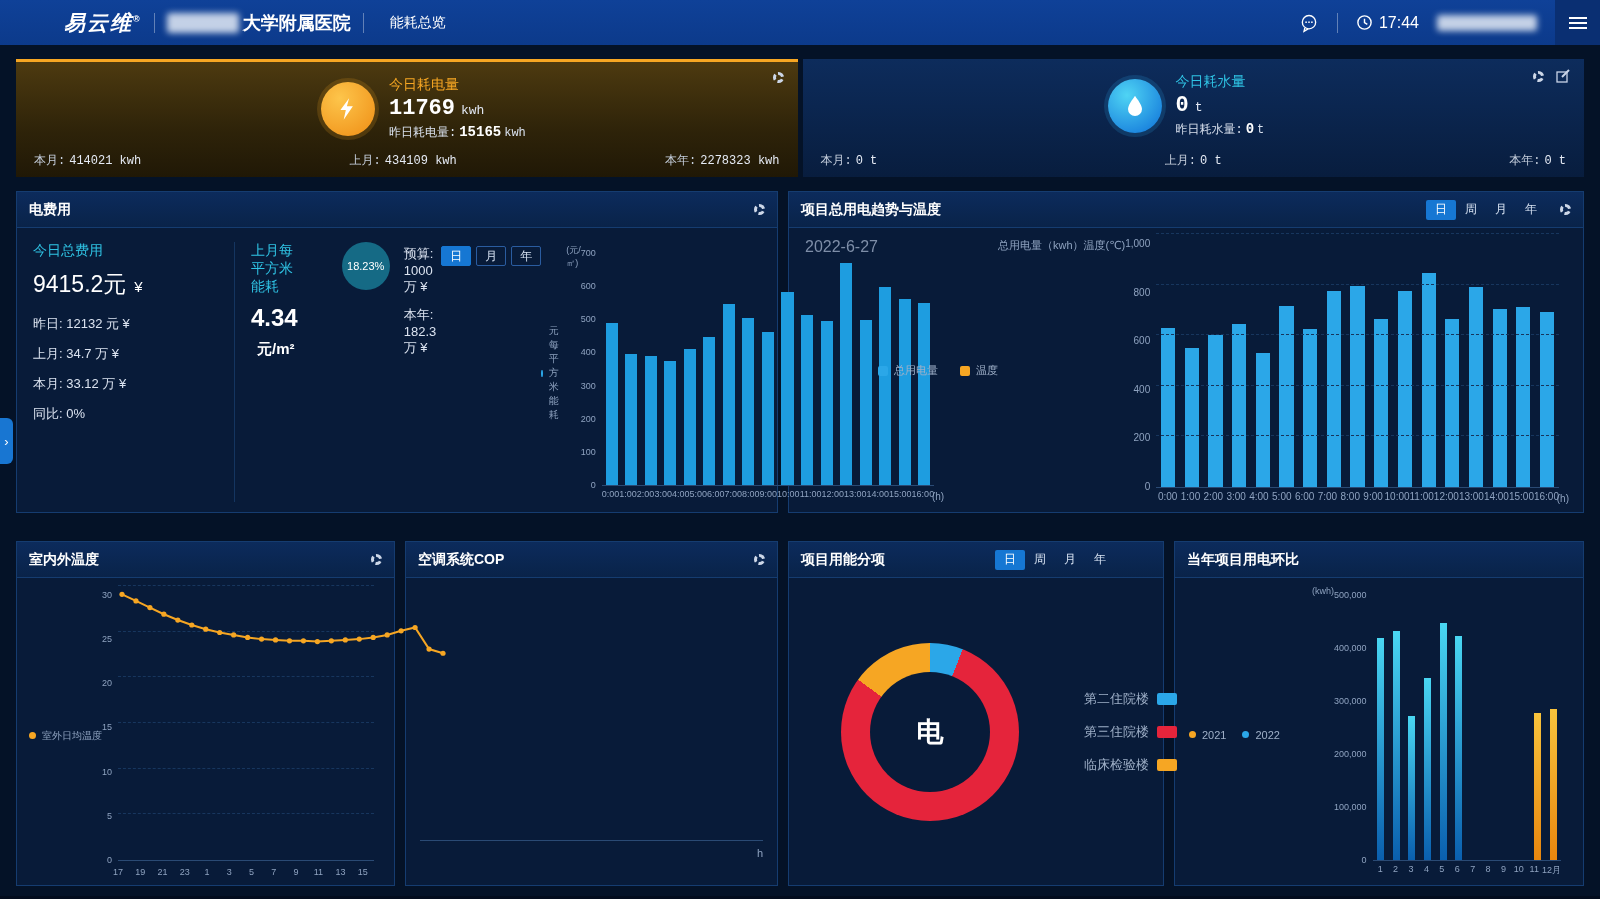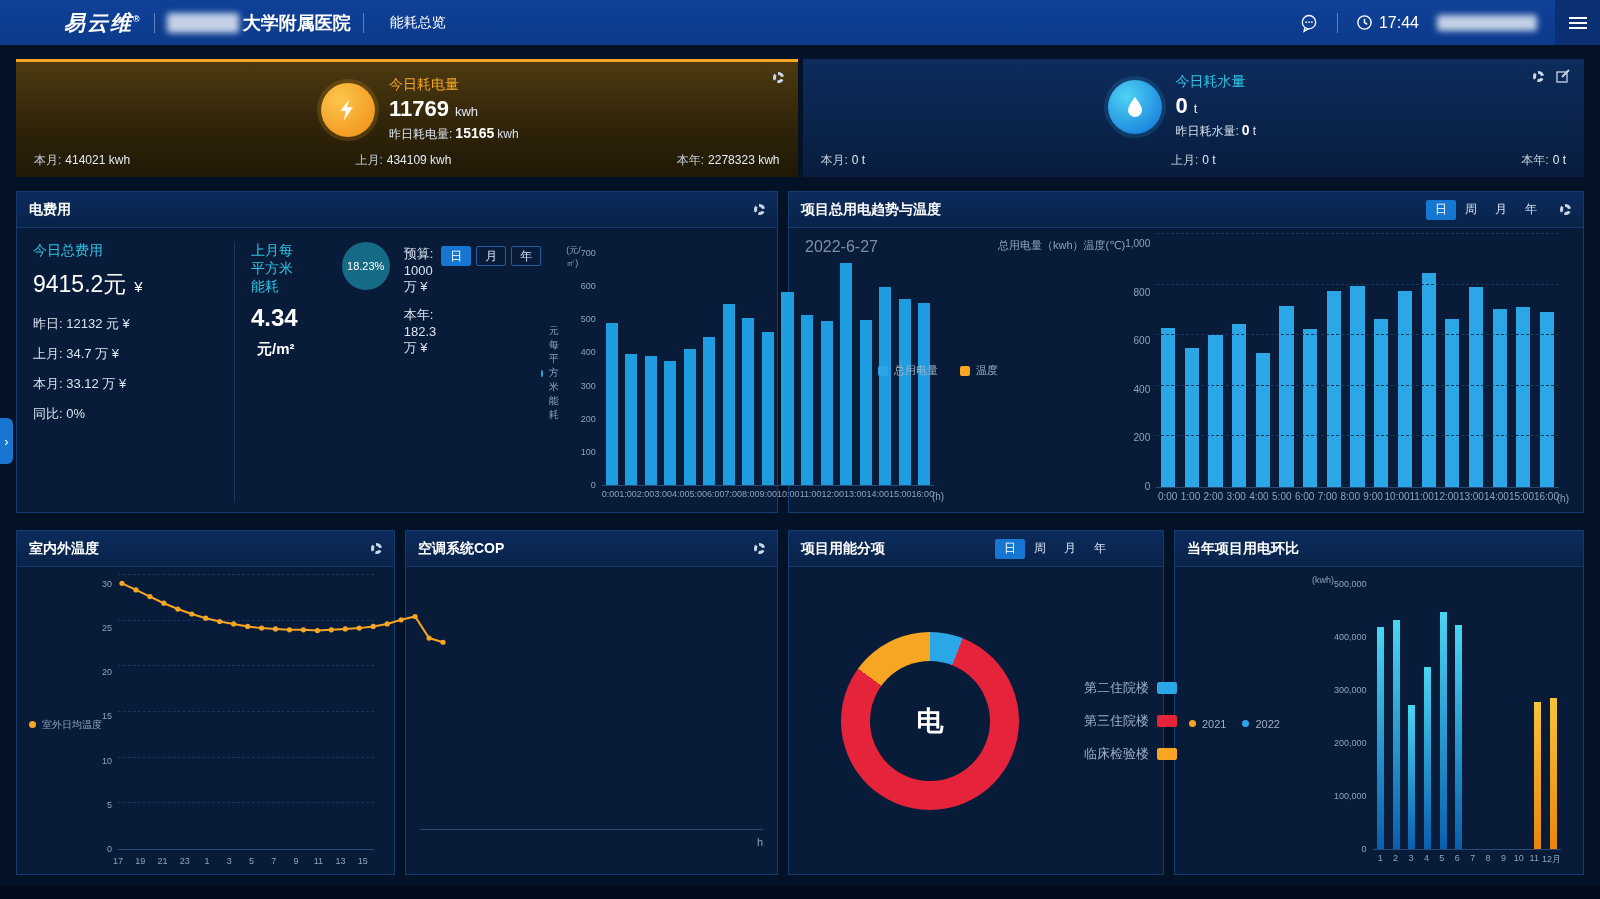--- a/index.html
+++ b/index.html
@@ -18,41 +18,41 @@
 .hospital{font-size:18px;font-weight:bold;margin-left:-8px;}
 .menu-item{font-size:14px;margin-left:14px;cursor:pointer;}
 .nav-right{margin-left:auto;display:flex;align-items:center;gap:18px;}
 .time{display:flex;align-items:center;gap:6px;font-size:16px;}
 .user-blur{width:100px;height:16px;}
 .burger{width:45px;height:45px;background:#0a2f72;display:flex;flex-direction:column;justify-content:center;align-items:center;gap:3px;cursor:pointer;}
 .burger span{width:18px;height:2px;background:#fff;}
 
 
 .summary{flex:0 0 118px;display:flex;gap:5px;margin:14px 16px 0;height:118px;}
-.scard{flex:1;position:relative;overflow:hidden;}
+.scard{flex:1;position:relative;overflow:hidden;font-family:Liberation Mono, monospace;}
 .scard.electric{background:linear-gradient(180deg,#4d3a10 0%,#2e2309 60%,#201806 100%);border-top:3px solid #f6a623;}
 .scard.water{background:linear-gradient(180deg,#0d2c5c,#081d3e);}
 .scard-main{display:flex;align-items:center;gap:14px;margin:14px 0 0 305px;}
 .scard-icon{width:54px;height:54px;border-radius:50%;display:flex;align-items:center;justify-content:center;flex:0 0 54px;}
 .electric .scard-icon{background:radial-gradient(circle at 35% 30%,#fdc54b,#ef8d14);box-shadow:0 0 0 4px rgba(246,166,35,.18);}
 .water .scard-icon{background:radial-gradient(circle at 35% 30%,#4fd4f4,#0d6fd8);box-shadow:0 0 0 4px rgba(45,166,235,.18);}
 .scard-title{font-size:14px;margin-bottom:2px;}
 .electric .scard-title{color:#f6a623;}
 .water .scard-title{color:#2fc3e4;}
 .scard-value{font-size:22px;font-weight:bold;color:#fff;}
 .scard-unit{font-size:13px;color:#e2e8f4;font-weight:normal;margin-left:6px;}
 .scard-sub{font-size:12px;color:#d9e1ee;margin-top:3px;}
 .scard-sub b{color:#fff;font-size:14px;margin:0 3px;}
 .scard-stats{position:absolute;left:18px;right:18px;bottom:8px;display:flex;justify-content:space-between;font-size:12px;color:#e6ebf5;}
 .scard-stats .lab{color:#c6cfdd;margin-right:4px;}
 .scard-actions{position:absolute;top:10px;right:14px;display:flex;gap:12px;align-items:center;}
 .gear{width:11px;height:11px;border:3px dashed #cdd7e8;border-radius:50%;cursor:pointer;display:inline-block;}
 
 
-.row1{flex:0 0 322px;display:flex;gap:10px;margin:14px 16px 4px;height:322px;}
+.row1{flex:0 0 322px;display:flex;gap:10px;margin:14px 16px 15px;height:322px;}
 .row2{flex:0 0 345px;display:flex;gap:10px;margin:13px 16px 0;height:345px;}
 .panel{background:#081b39;border:1px solid #153c70;display:flex;flex-direction:column;min-width:0;}
 .panel-cost{flex:0 0 762px;}
 .panel-trend{flex:1;}
 .panel-temp{flex:0 0 379px;}
 .panel-cop{flex:0 0 373px;}
 .panel-break{flex:0 0 376px;}
 .panel-yoy{flex:1;}
 .p-head{flex:0 0 36px;display:flex;align-items:center;padding:0 12px;background:linear-gradient(180deg,#0c2b5c,#092349);border-bottom:1px solid #153c70;gap:10px;}
 .p-title{font-size:14px;color:#fff;font-weight:bold;white-space:nowrap;}

